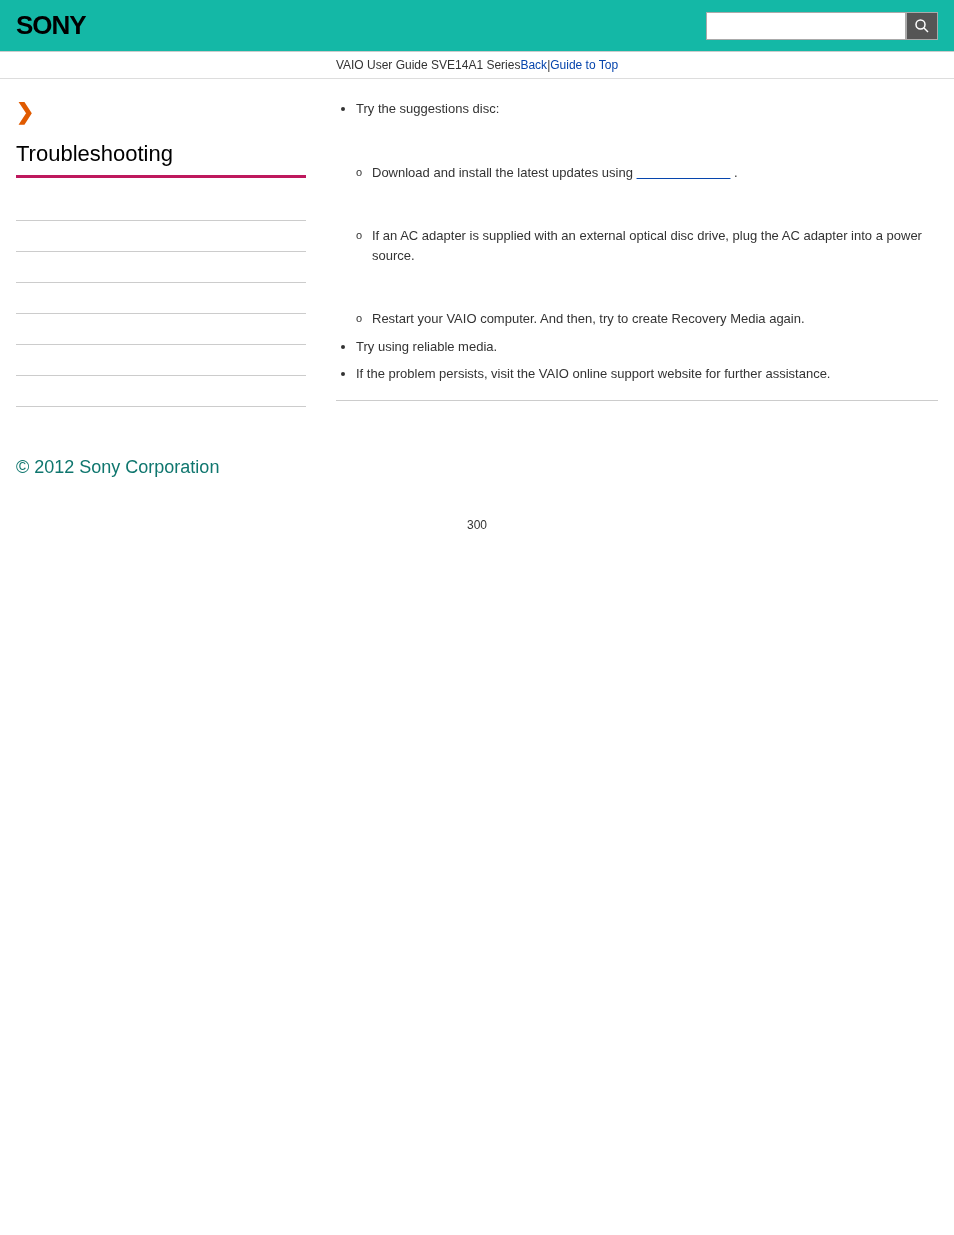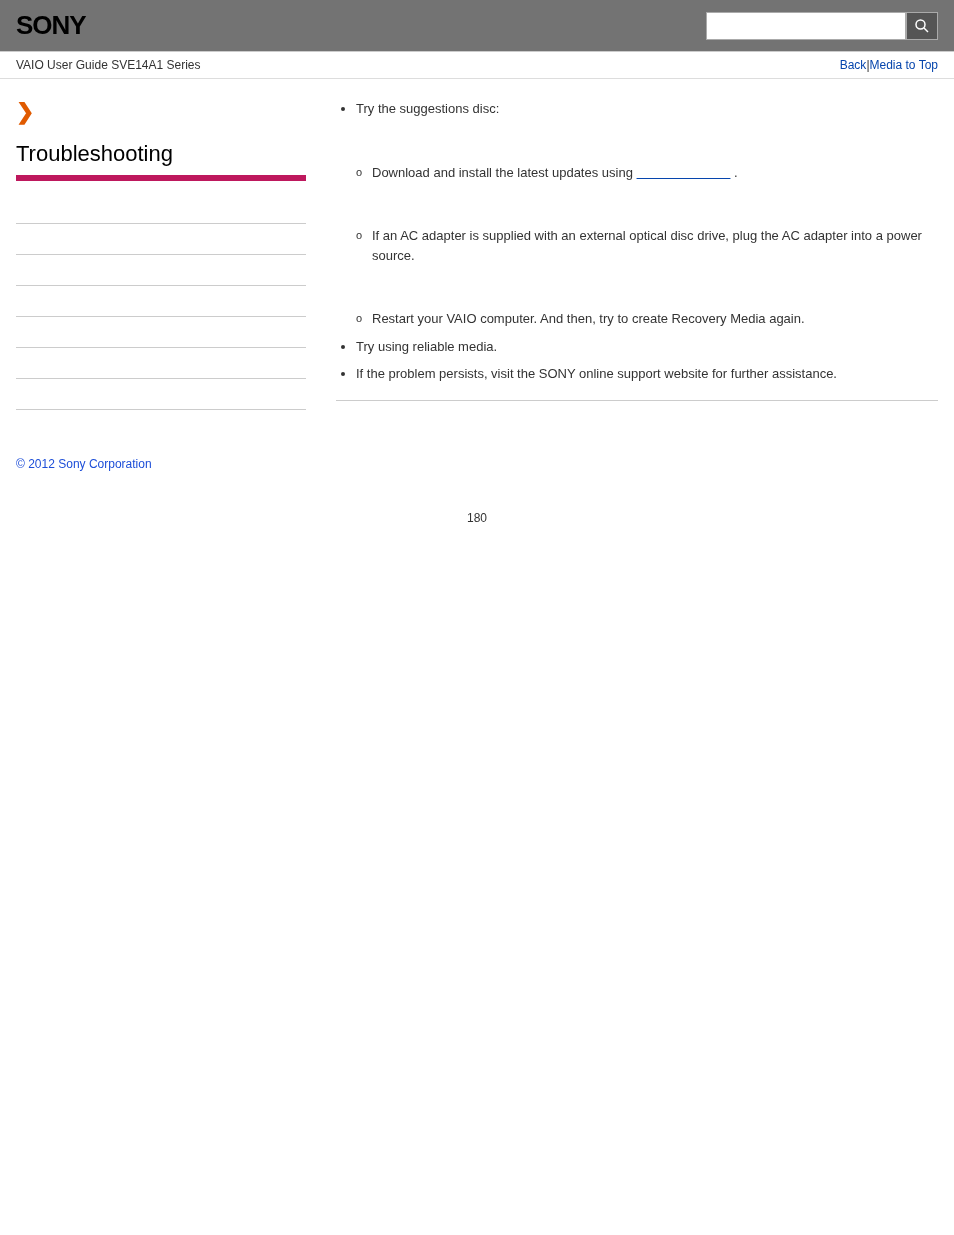--- a/index.html
+++ b/index.html
@@ -12,21 +12,21 @@
       font-family: Arial, Helvetica, sans-serif;
       font-size: 13px;
       color: #333;
       background: #fff;
       width: 954px;
       min-height: 1235px;
     }
 
     
     .header {
-      background: #737373;
+      background: #14b8a6;
       border-bottom: 1px solid #ccc;
       padding: 10px 16px;
       display: flex;
       align-items: center;
       justify-content: space-between;
       height: 52px;
     }
 
     .sony-logo {
       font-size: 26px;
@@ -60,21 +60,21 @@
       align-items: center;
       justify-content: center;
       color: #fff;
       font-size: 14px;
     }
 
     
     .nav-bar {
       padding: 6px 16px;
       display: flex;
-      justify-content: space-between;
+      justify-content: center;
       align-items: center;
       border-bottom: 1px solid #ddd;
       font-size: 12px;
     }
 
     .breadcrumb-text {
       color: #333;
     }
 
     .nav-links {
@@ -111,21 +111,21 @@
       font-size: 22px;
       font-weight: bold;
       margin-bottom: 16px;
       display: inline-block;
     }
 
     .sidebar-title {
       font-size: 22px;
       font-weight: normal;
       color: #000;
-      border-bottom: 6px solid #be185d;
+      border-bottom: 3px solid #be185d;
       padding-bottom: 8px;
       margin-bottom: 12px;
     }
 
     .sidebar-nav-item {
       border-bottom: 1px solid #ccc;
       padding: 8px 0;
       font-size: 12px;
       color: #555;
       cursor: pointer;
@@ -181,22 +181,22 @@
     .content-divider {
       border: none;
       border-top: 1px solid #ccc;
       margin-top: 16px;
       margin-bottom: 16px;
     }
 
     
     .footer {
       padding: 20px 16px;
-      font-size: 12px;
-      color: #1d4ed8;
+      font-size: 18px;
+      color: #0f766e;
     }
 
     .page-number {
       text-align: center;
       font-size: 12px;
       color: #333;
       padding: 20px 0;
     }
   </style>
 </head>
@@ -213,21 +213,21 @@
       </svg>
     </button>
   </div>
 </div>
 
 <div class="nav-bar">
   <span class="breadcrumb-text">VAIO User Guide SVE14A1 Series</span>
   <div class="nav-links">
     <a class="nav-link">Back</a>
     <span class="nav-separator">|</span>
-    <a class="nav-link">Media to Top</a>
+    <a class="nav-link">Guide to Top</a>
   </div>
 </div>
 
 <div class="main-content">
 
   <div class="sidebar">
     <div class="chevron-icon">❯</div>
     <h2 class="sidebar-title">Troubleshooting</h2>
     <div class="sidebar-nav-item">&nbsp;</div>
     <div class="sidebar-nav-item">&nbsp;</div>
@@ -253,25 +253,25 @@
           </li>
           <li>
             <span>Restart your VAIO computer. And then, try to create Recovery Media again.</span>
           </li>
         </ul>
       </li>
       <li>
         <span>Try using reliable media.</span>
       </li>
       <li>
-        <span>If the problem persists, visit the SONY online support website for further assistance.</span>
+        <span>If the problem persists, visit the VAIO online support website for further assistance.</span>
       </li>
     </ul>
     <hr class="content-divider">
   </div>
 
 </div>
 
 <div class="footer">
   <span>© 2012 Sony Corporation</span>
 </div>
 
-<div class="page-number">180</div>
+<div class="page-number">300</div>
 
 </body></html>

